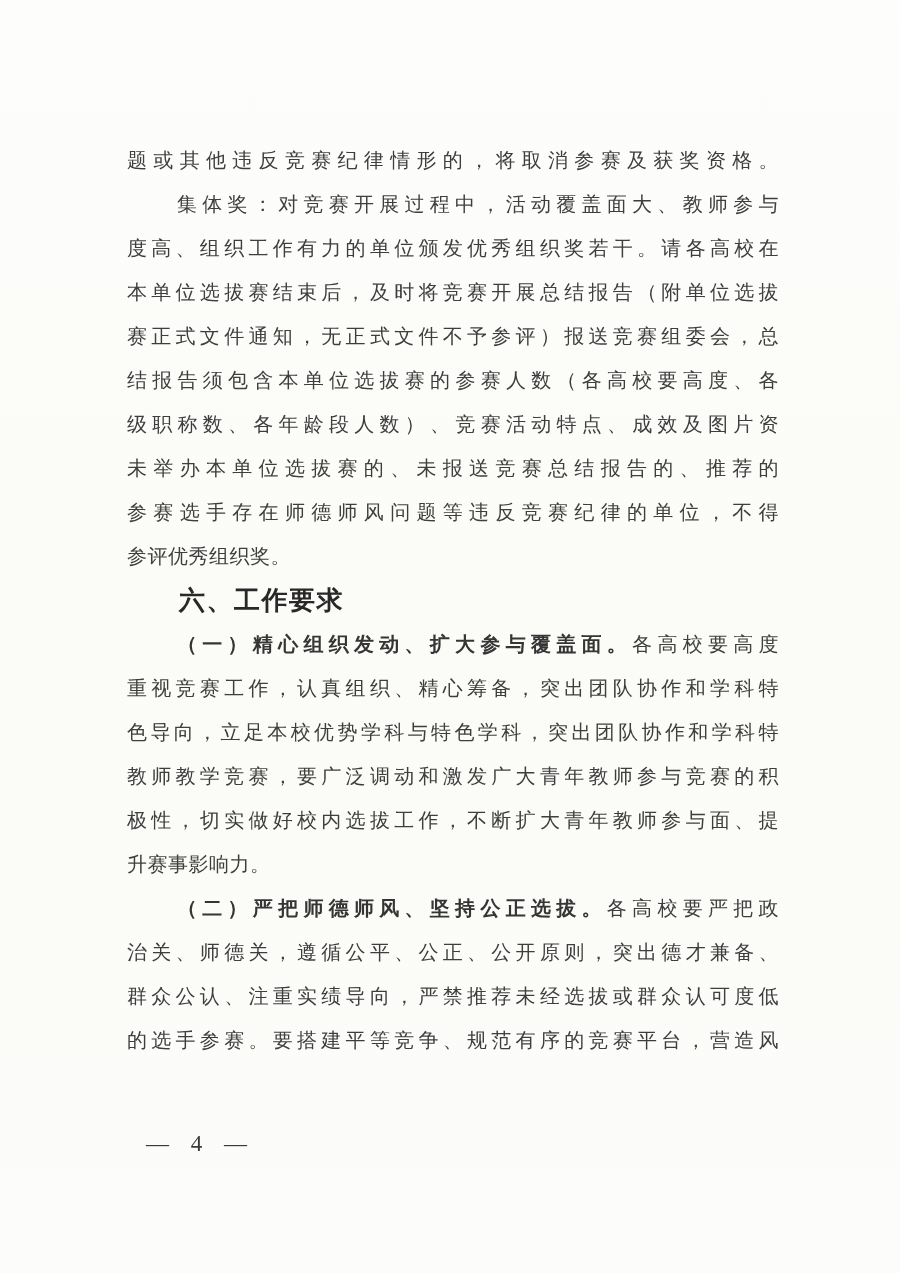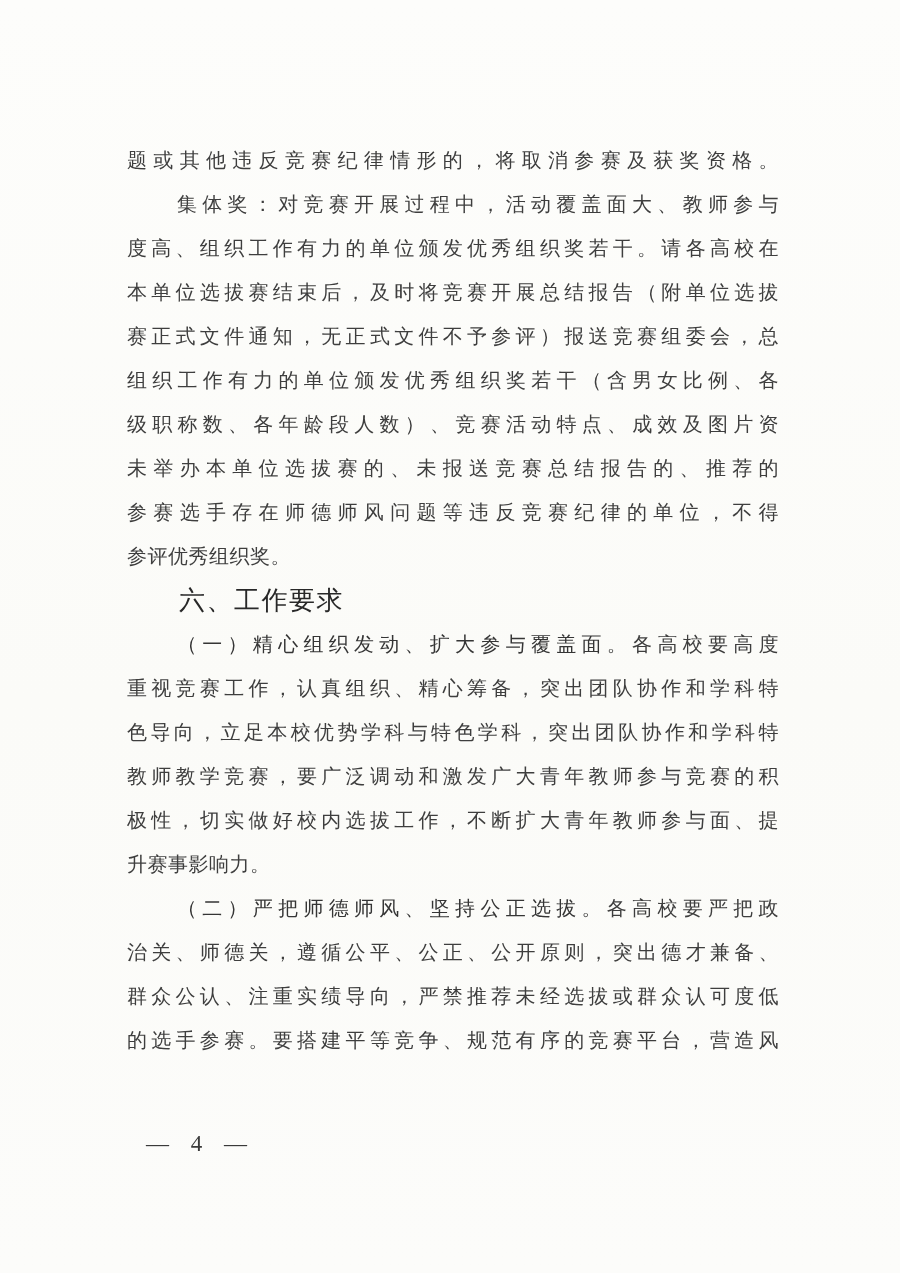--- a/index.html
+++ b/index.html
@@ -37,32 +37,32 @@
   }
   .line.short {
     text-align: left;
     text-align-last: left;
   }
   .line.indent {
     text-indent: 50px;
   }
   .heading {
     font-family: "Liberation Sans", sans-serif;
-    font-weight: 400;
+    font-weight: 700;
     font-size: 26px;
     height: 44px;
     line-height: 44px;
     color: #282828;
     padding-left: 52px;
     letter-spacing: 1.5px;
     text-align: left;
     text-align-last: left;
   }
   .lead {
-    font-weight: 400;
+    font-weight: 700;
     color: #353535;
   }
   .footer {
     position: absolute;
     left: 146px;
     top: 1129px;
     font-size: 23px;
     line-height: 30px;
     color: #3a3a3a;
     letter-spacing: 2px;
@@ -73,21 +73,21 @@
 <body>
 
 <div class="page">
   <div class="content">
 
     <div class="line">题或其他违反竞赛纪律情形的，将取消参赛及获奖资格。</div>
     <div class="line indent">集体奖：对竞赛开展过程中，活动覆盖面大、教师参与</div>
     <div class="line">度高、组织工作有力的单位颁发优秀组织奖若干。请各高校在</div>
     <div class="line">本单位选拔赛结束后，及时将竞赛开展总结报告（附单位选拔</div>
     <div class="line">赛正式文件通知，无正式文件不予参评）报送竞赛组委会，总</div>
-    <div class="line">组织工作有力的单位颁发优秀组织奖若干（含男女比例、各</div>
+    <div class="line">结报告须包含本单位选拔赛的参赛人数（各高校要高度、各</div>
     <div class="line">级职称数、各年龄段人数）、竞赛活动特点、成效及图片资</div>
     <div class="line">未举办本单位选拔赛的、未报送竞赛总结报告的、推荐的</div>
     <div class="line">参赛选手存在师德师风问题等违反竞赛纪律的单位，不得</div>
     <div class="line short">参评优秀组织奖。</div>
 
     <div class="heading">六、工作要求</div>
 
     <div class="line indent"><span class="lead">（一）精心组织发动、扩大参与覆盖面。</span><span>各高校要高度</span></div>
     <div class="line">重视竞赛工作，认真组织、精心筹备，突出团队协作和学科特</div>
     <div class="line">色导向，立足本校优势学科与特色学科，突出团队协作和学科特</div>

